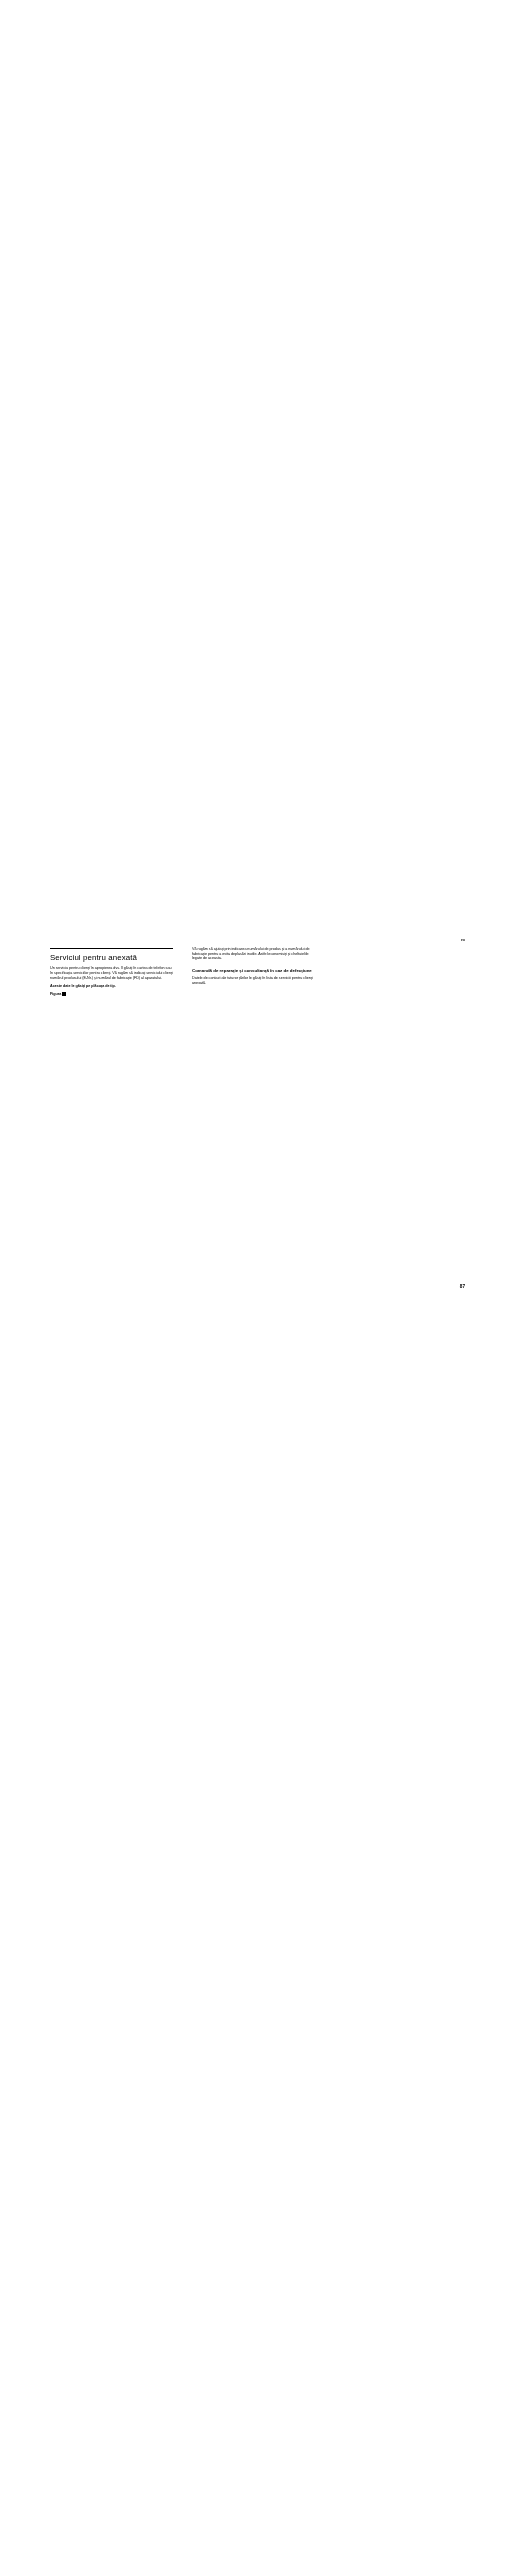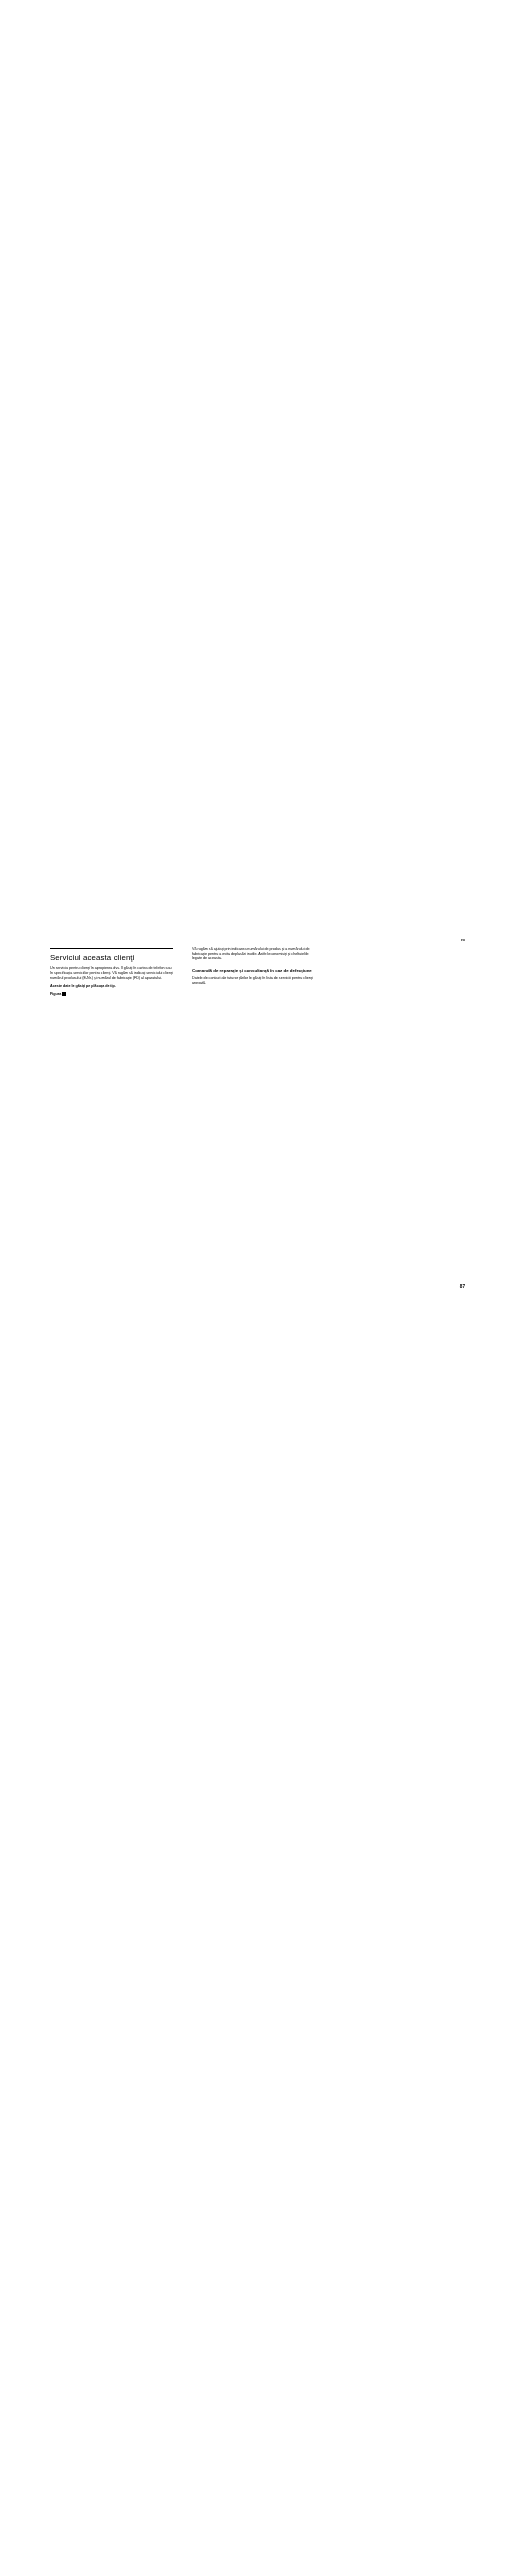--- a/index.html
+++ b/index.html
@@ -109,21 +109,21 @@
 
 <div class="page">
 
   <div class="doc-block">
 
     <span class="lang-tag">ro</span>
 
     <div class="rule"></div>
 
     <div class="col col-left">
-      <h1 class="section-title">Serviciul aceasta clienţi</h1>
+      <h1 class="section-title">Serviciul pentru anexată</h1>
       <p class="body">Un serviciu pentru clienţi în apropierea dvs. îl găsiţi în cartea de telefon sau în specificaţia serviciilor pentru clienţi. Vă rugăm să indicaţi serviciului clienţi numărul produsului (E-Nr.) şi numărul de fabricaţie (FD) al aparatului.</p>
       <p class="body bold">Aceste date le găsiţi pe plăcuţa de tip.</p>
       <span class="fig-line"><span>Figura</span><span class="fig-box"></span></span>
     </div>
 
     <div class="col col-right">
       <p class="body">Vă rugăm să ajutaţi prin indicarea numărului de produs şi a numărului de fabricaţie pentru a evita deplasări inutile. Astfel economisiţi şi cheltuielile legate de aceasta.</p>
       <h2 class="sub-title">Comandă de reparaţie şi consultanţă în caz de defecţiune</h2>
       <p class="body">Datele de contact ale tuturor ţărilor le găsiţi în lista de serviciii pentru clienţi anexată.</p>
     </div>

